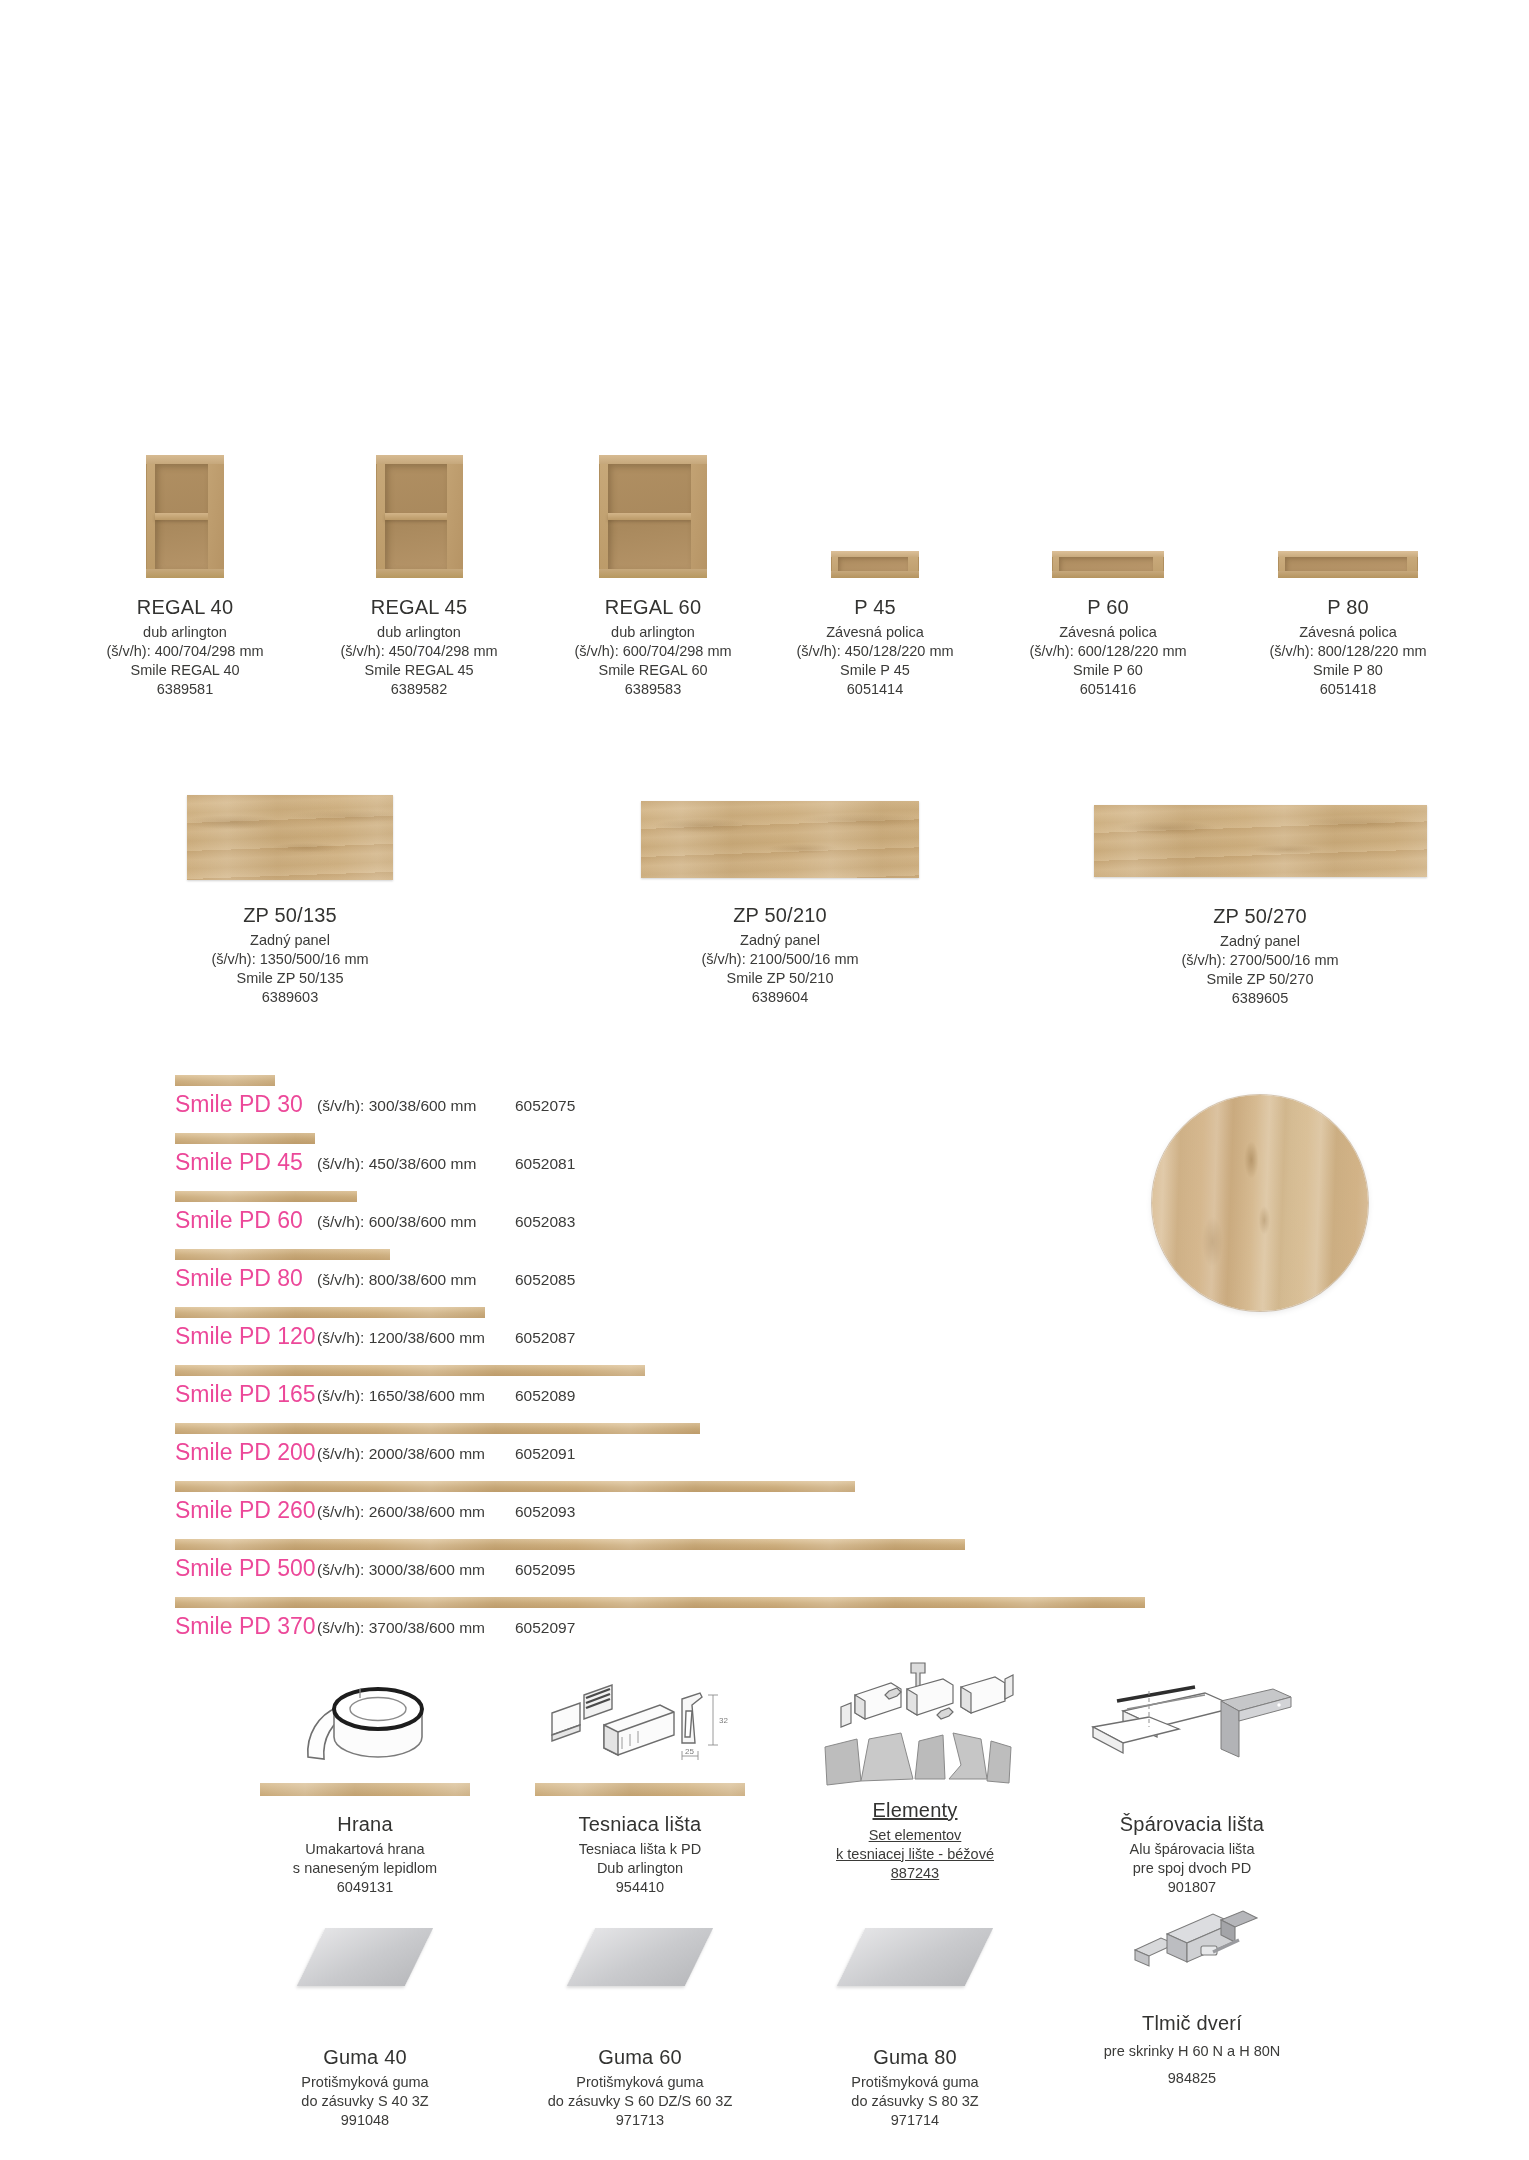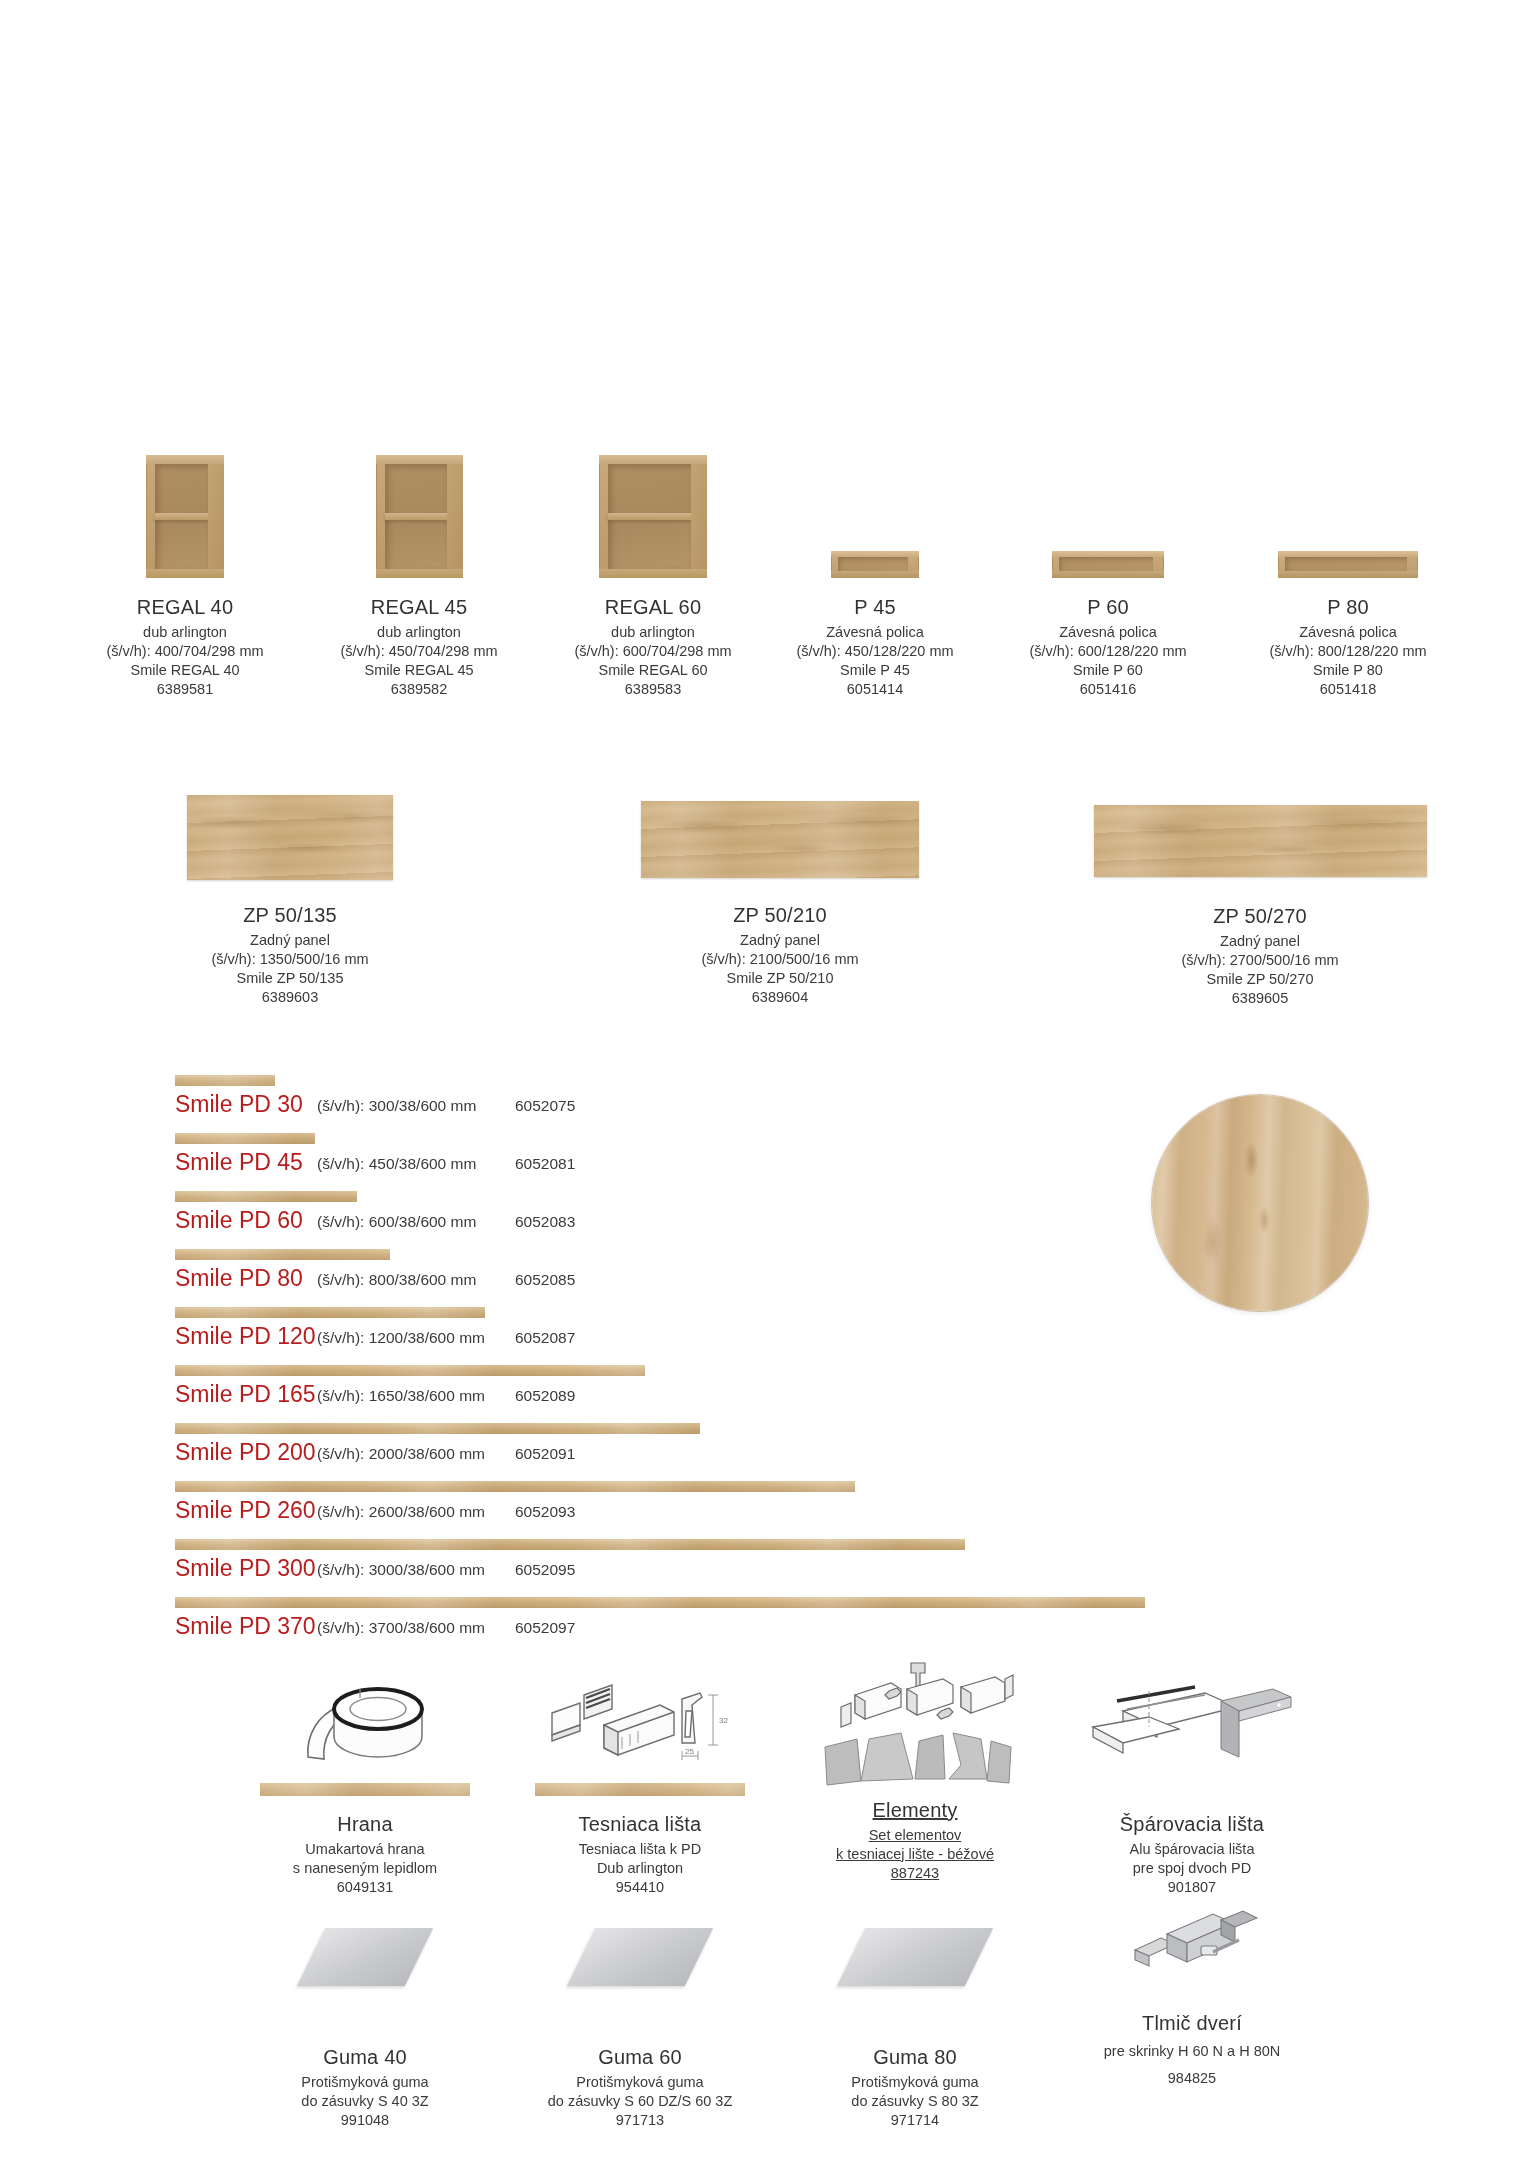--- a/index.html
+++ b/index.html
@@ -105,21 +105,21 @@
   .pdbar{
     position:absolute;left:0;top:0;height:11px;
     background:
       repeating-linear-gradient(90deg,
         rgba(255,255,255,0) 0px,
         rgba(255,255,255,.16) 55px,
         rgba(150,115,65,.13) 120px,
         rgba(255,255,255,0) 200px),
       linear-gradient(180deg,#e0c79f 0%,#cdae7e 55%,#c3a271 100%);
   }
-  .pdname{position:absolute;left:0;top:16px;font-size:23px;color:#b91c1c;white-space:nowrap;}
+  .pdname{position:absolute;left:0;top:16px;font-size:23px;color:#ec4899;white-space:nowrap;}
   .pddim{position:absolute;left:142px;top:22px;font-size:15.5px;color:#3b3b39;white-space:nowrap;}
   .pdcode{position:absolute;left:340px;top:22px;font-size:15.5px;color:#3b3b39;white-space:nowrap;}
 
   
   .pdhead{
     position:absolute;right:490px;top:1088px;text-align:right;
     font-size:26px;line-height:1.42;color:#8d8d8a;letter-spacing:.4px;white-space:nowrap;
   }
   .swatch{
     position:absolute;left:1152px;top:1095px;width:216px;height:216px;border-radius:50%;
@@ -366,21 +366,21 @@
 
     <div class="pdrow" style="top:406px;">
       <div class="pdbar" style="width:680px;"></div>
       <div class="pdname">Smile PD 260</div>
       <div class="pddim">(š/v/h): 2600/38/600 mm</div>
       <div class="pdcode">6052093</div>
     </div>
 
     <div class="pdrow" style="top:464px;">
       <div class="pdbar" style="width:790px;"></div>
-      <div class="pdname">Smile PD 300</div>
+      <div class="pdname">Smile PD 500</div>
       <div class="pddim">(š/v/h): 3000/38/600 mm</div>
       <div class="pdcode">6052095</div>
     </div>
 
     <div class="pdrow" style="top:522px;">
       <div class="pdbar" style="width:970px;"></div>
       <div class="pdname">Smile PD 370</div>
       <div class="pddim">(š/v/h): 3700/38/600 mm</div>
       <div class="pdcode">6052097</div>
     </div>

